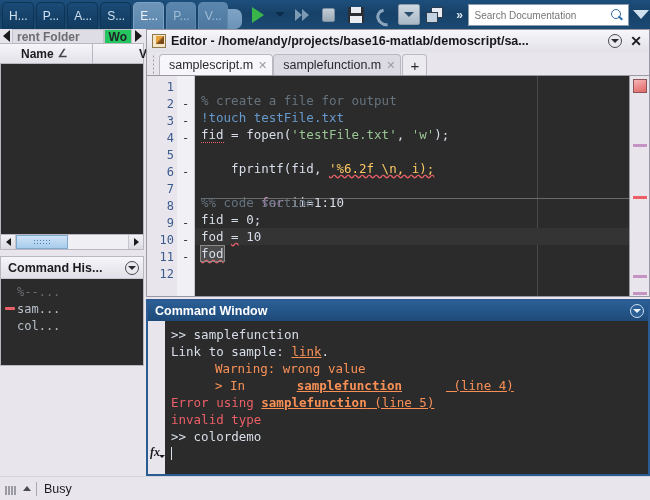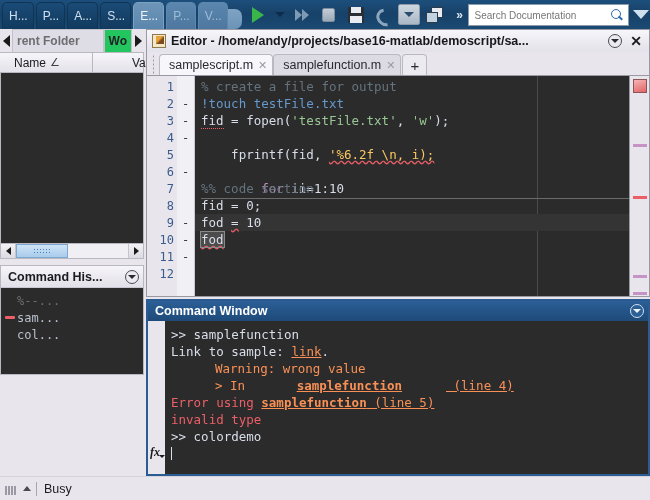--- a/index.html
+++ b/index.html
@@ -149,21 +149,21 @@
     width:0;height:0;border-left:8px solid transparent;border-right:8px solid transparent;
     border-top: 9px solid #cfe0ef;
   }
 
   
   #leftcol {
     position: absolute; left: 0; top: 29px; width: 144px; bottom: 24px;
     background: #e8e6ec;
   }
   .panel-tabs {
-    display: flex; align-items: stretch; height: 23px;
+    display: flex; align-items: stretch; height: 14px;
     background: #e8e6ec; overflow: hidden;
   }
   .tri-l, .tri-r {
     width: 12px; display: flex; align-items: center; justify-content: center;
     background: #e8e6ec;
   }
   .tri-l i { width:0;height:0;border-top:6px solid transparent;border-bottom:6px solid transparent;border-right:7px solid #1a1a1a;}
   .tri-r i { width:0;height:0;border-top:6px solid transparent;border-bottom:6px solid transparent;border-left:7px solid #1a1a1a;}
   .ptab {
     display: flex; align-items: center; padding: 0 4px;
@@ -175,21 +175,21 @@
   .ptab.sel { background: #22c55e; color: #222228; }
 
   #wsheader {
     display: flex; height: 21px;
     background: linear-gradient(180deg,#f6f5f9,#e4e2ea);
     border-top: 1px solid #b9b7c0; border-bottom: 1px solid #b9b7c0;
     font-size: 12px; color: #1b1b1f;
   }
   #wsheader .col {
     display: flex; align-items: center; gap: 4px;
-    padding-left: 14px; border-right: 1px solid #b9b7c0;
+    padding-left: 21px; border-right: 1px solid #b9b7c0; font-weight: bold;
   }
   #wsheader .col.c1 { flex: 1 1 auto; }
   #wsheader .col.c2 { width: 26px; margin-left: 25px; }
   .sortglyph { color:#43434a; font-size: 11px; }
 
   #wsbody {
     height: 170px; background: #2b2b2b;
     border-left: 1px solid #b9b7c0; border-right: 1px solid #b9b7c0;
     position: relative;
   }
@@ -329,21 +329,21 @@
     background: #f1f0f4;
     border-right: 1px solid #c9c7d0;
     font-family: "DejaVu Sans Mono", monospace; font-size: 12px;
     color: #3b3b42;
     padding-top: 3px;
   }
   #gutter-bp div { height: 17px; line-height: 17px; text-align: center; }
   #codearea {
     flex: 1; position: relative; overflow: hidden;
     font-family: "DejaVu Sans Mono", monospace; font-size: 12.5px;
-    padding-top: 2px;
+    padding-top: 16px;
     background: #2b2b2b;
   }
   .cline {
     height: 17px; line-height: 17px; white-space: pre;
     padding-left: 6px; position: relative;
   }
   .cline.hl { background: #343434; }
   #vrule {
     position: absolute; top: 0; bottom: 0; left: 342px;
     width: 1px; background: #4a4a4a;

